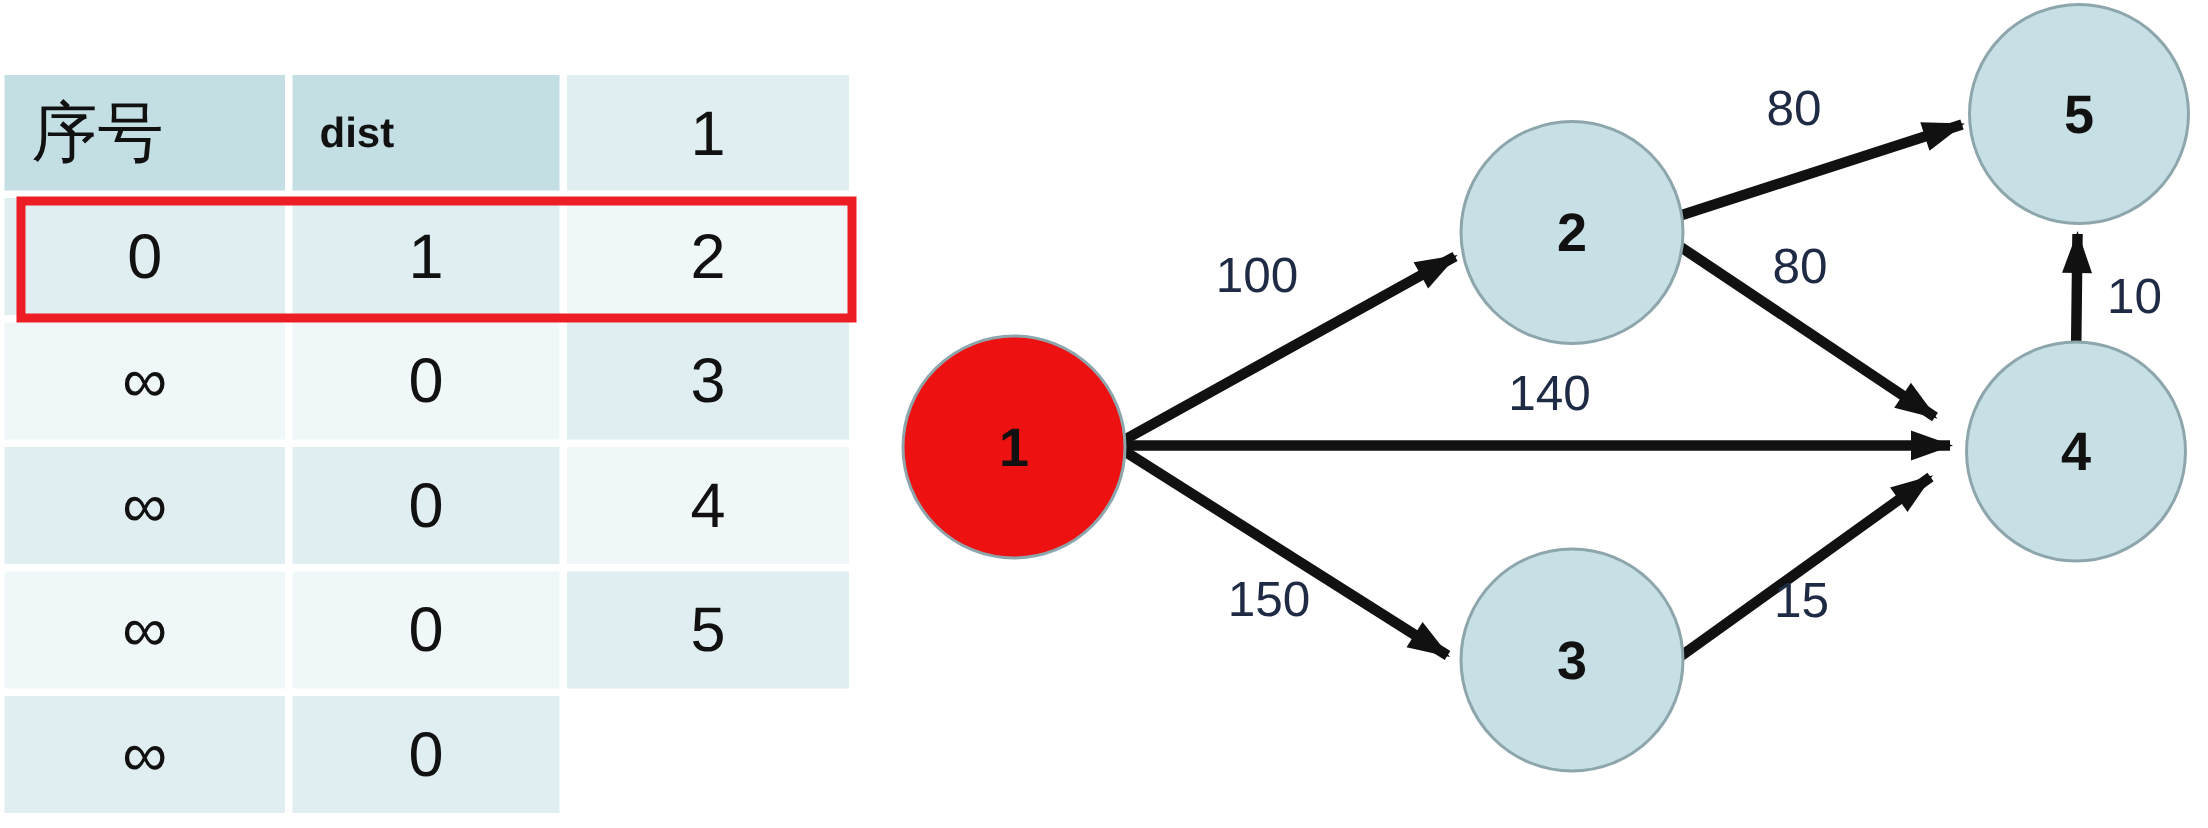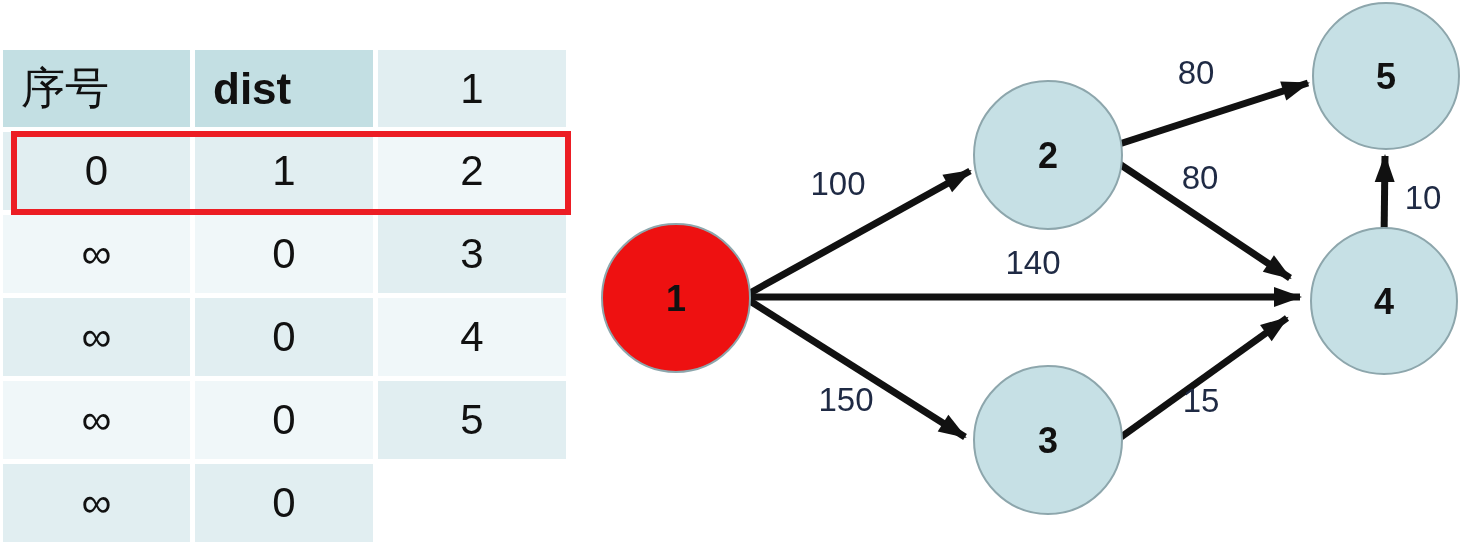--- a/index.html
+++ b/index.html
@@ -15,21 +15,21 @@
   .tbl {
     position:absolute; left:3px; top:50px;
     display:grid;
     grid-template-columns:187px 178px 188px;
     grid-template-rows:77px repeat(5, 78px);
     row-gap:5px; column-gap:5px;
   }
   .cell { display:flex; align-items:center; }
   .th {
     background:var(--table-header-bg, #c3dfe3);
-    font-weight:bold; font-size:44px; color:#111;
+    font-weight:bold; font-size:28px; color:#111;
     padding-left:18px;
   }
   .th-cn {
     font-family:"Liberation Serif", serif;
     font-weight:normal; font-size:44px;
   }
   .td {
     justify-content:center;
     font-size:42px; color:#111;
   }

